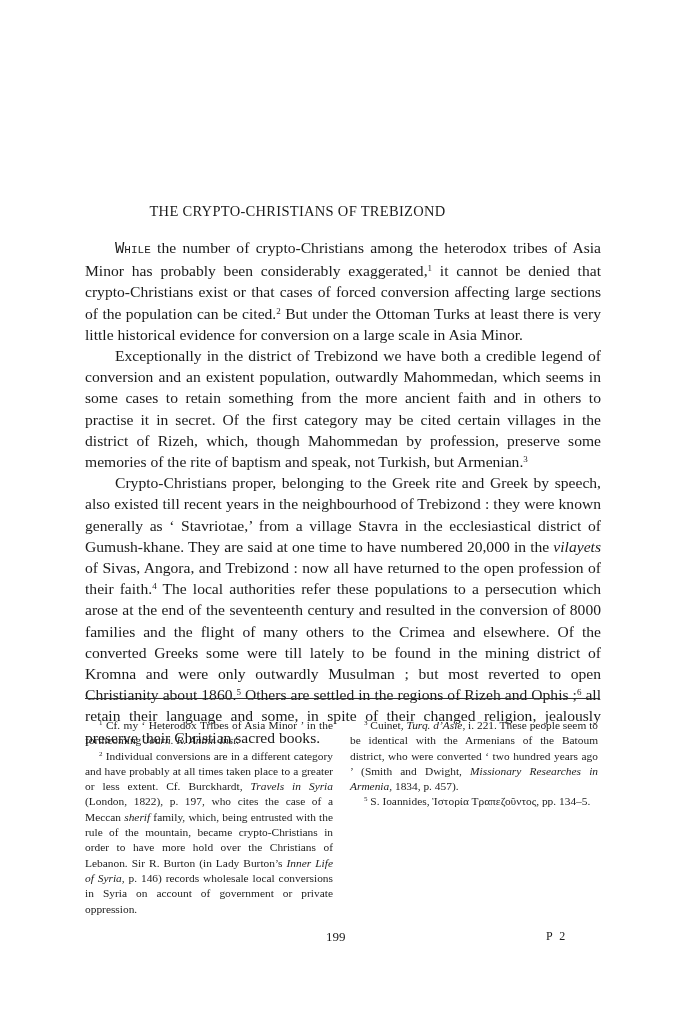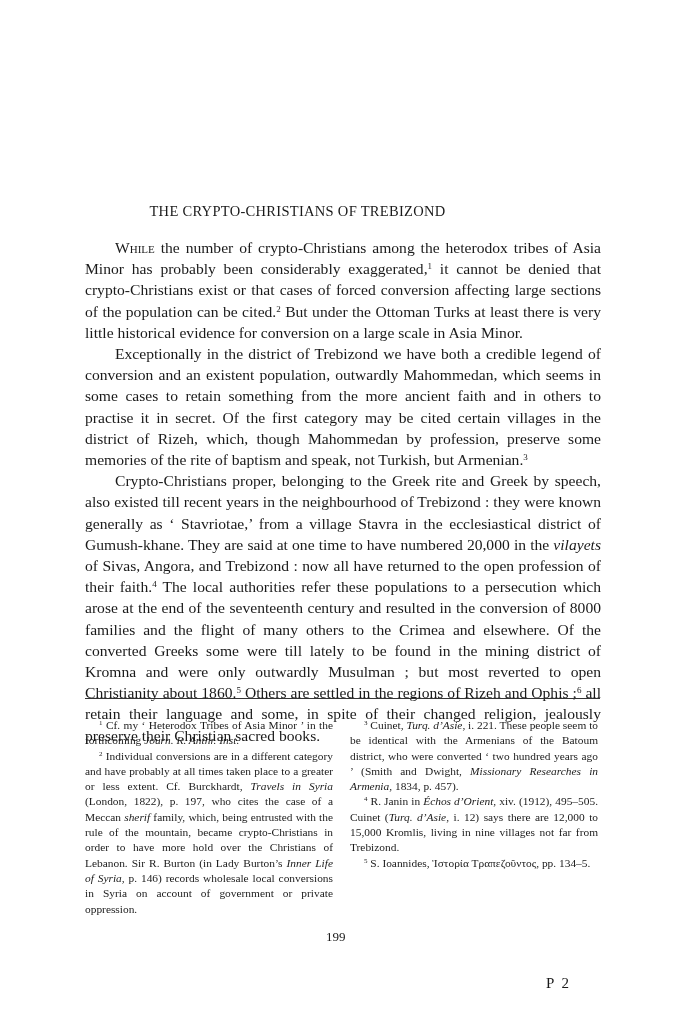--- a/index.html
+++ b/index.html
@@ -9,39 +9,39 @@
     }
     .page-title {
       position: absolute; top: 203px; left: 0; width: 595px; text-align: center;
       font-size: 14.5px; letter-spacing: 0.3px;
     }
     .main-text {
       position: absolute; top: 237px; left: 85px; width: 516px;
       font-size: 15.6px; line-height: 21.2px; text-align: justify;
     }
     .main-text p { margin: 0; text-indent: 30px; }
-    .sc { font-variant: small-caps; }
+    .sc { font-variant: small-caps; font-family: Liberation Mono, monospace; }
     sup { font-size: 9px; line-height: 0; vertical-align: 5px; }
     .rule {
       position: absolute; top: 698px; left: 85px; width: 515px; height: 0;
       border-top: 1px solid #333;
     }
     .fn-col {
       position: absolute; top: 718px; width: 248px;
       font-size: 11.4px; line-height: 15.3px; text-align: justify;
     }
     .fn-left { left: 85px; }
     .fn-right { left: 350px; }
     .fn-col p { margin: 0; text-indent: 14px; }
     .fn-col sup { font-size: 7px; vertical-align: 4px; }
     .folio {
       position: absolute; top: 929px; left: 326px; font-size: 13px;
     }
     .signature {
-      position: absolute; top: 929px; left: 546px; font-size: 15px; letter-spacing: 2px; margin-top: 46px;
+      position: absolute; top: 929px; left: 546px; font-size: 12px; letter-spacing: 2px;
     }
     i { }
   </style>
 </head>
 <body>
 
 <div class="page-title">THE CRYPTO-CHRISTIANS OF TREBIZOND</div>
 
 <div class="main-text">
   <p><span class="sc">While</span><span> the number of crypto-Christians among the heterodox tribes of Asia Minor has probably been considerably exaggerated,</span><sup>1</sup><span> it cannot be denied that crypto-Christians exist or that cases of forced conversion affecting large sections of the population can be cited.</span><sup>2</sup><span>  But under the Ottoman Turks at least there is very little historical evidence for conversion on a large scale in Asia Minor.</span></p>
@@ -51,18 +51,17 @@
 
 <div class="rule"></div>
 
 <div class="fn-col fn-left">
   <p><sup>1</sup><span> Cf. my ‘ Heterodox Tribes of Asia Minor ’ in the forthcoming </span><i>Journ. R. Anthr. Inst</i><span>.</span></p>
   <p><sup>2</sup><span> Individual conversions are in a different category and have probably at all times taken place to a greater or less extent. Cf. Burckhardt, </span><i>Travels in Syria</i><span> (London, 1822), p. 197, who cites the case of a Meccan </span><i>sherif</i><span> family, which, being entrusted with the rule of the mountain, became crypto-Christians in order to have more hold over the Christians of Lebanon. Sir R. Burton (in Lady Burton’s </span><i>Inner Life of Syria</i><span>, p. 146) records wholesale local conversions in Syria on account of government or private oppression.</span></p>
 </div>
 
 <div class="fn-col fn-right">
   <p><sup>3</sup><span> Cuinet, </span><i>Turq. d’Asie</i><span>, i. 221.  These people seem to be identical with the Armenians of the Batoum district, who were converted ‘ two hundred years ago ’ (Smith and Dwight, </span><i>Missionary Researches in Armenia</i><span>, 1834, p. 457).</span></p>
-  <p><sup>4</sup><span> R. Janin in </span><i>Échos d’Orient</i><span>, xiv. (1912), 495–505.  Cuinet (</span><i>Turq. d’Asie</i><span>, i. 12) says there are 12,000 to 15,000 Kromlis, living in nine villages not far from Trebizond.</span></p>
   <p><sup>5</sup><span> S. Ioannides, </span><span>Ἱστορία Τραπεζοῦντος</span><span>, pp. 134–5.</span></p>
 </div>
 
 <div class="folio">199</div>
 <div class="signature">P 2</div>
 
 </body></html>

